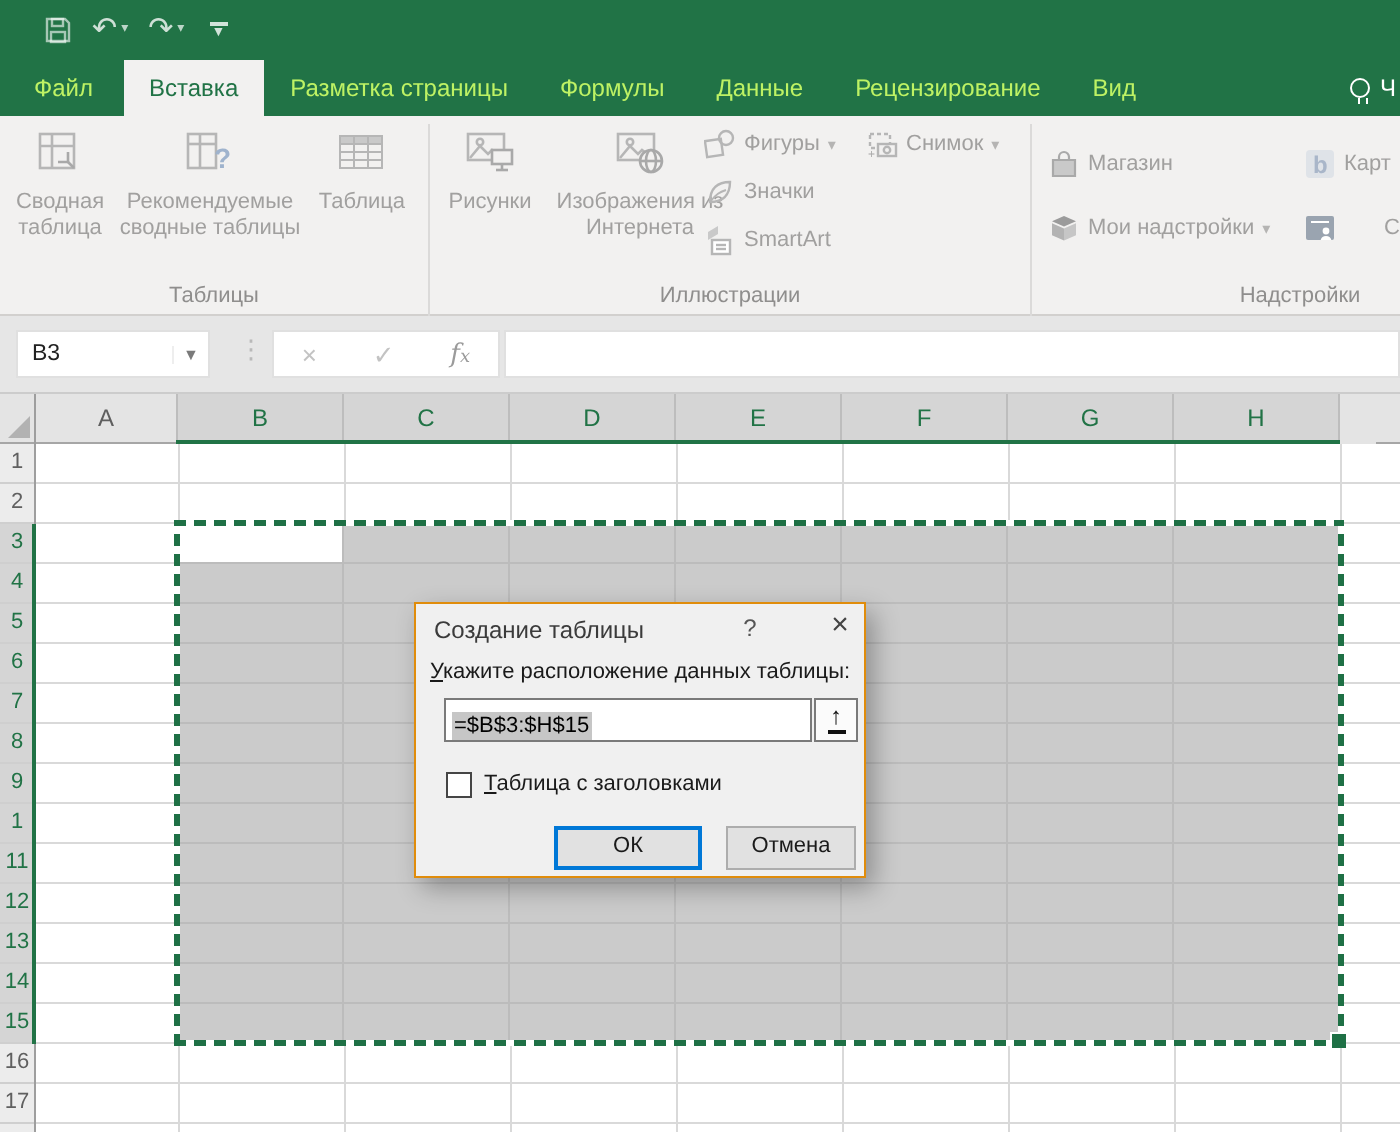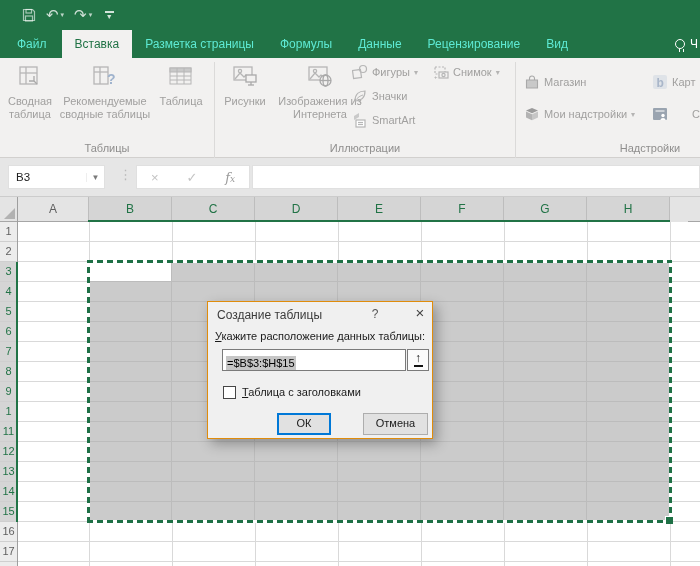--- a/index.html
+++ b/index.html
@@ -12,21 +12,21 @@
   
   .titlebar { position:absolute; left:0; top:0; width:700px; height:30px; background:#217346; }
   .qat { position:absolute; left:22px; top:5px; display:flex; align-items:center; gap:10px; }
   .qat .qbtn { display:flex; align-items:center; color:rgba(255,255,255,.78); font-size:15px; line-height:20px; }
   .qat .caret { font-size:7px; color:rgba(255,255,255,.7); margin-left:2px; }
   .qat-custom { display:flex; flex-direction:column; align-items:center; justify-content:center; width:14px; }
   .qat-custom .bar { width:9px; height:2px; background:rgba(255,255,255,.8); margin-bottom:1px; }
   .qat-custom .tri { font-size:7px; color:rgba(255,255,255,.8); line-height:5px; }
   
   .tabrow { position:absolute; left:0; top:30px; width:700px; height:28px; background:#217346; display:flex; }
-  .tab { color:#5eead4; font-size:12px; line-height:28px; padding:0 13px; white-space:nowrap; cursor:default; }
+  .tab { color:#bef264; font-size:12px; line-height:28px; padding:0 13px; white-space:nowrap; cursor:default; }
   .tab.file { padding:0 15px; margin-left:2px; }
   .tab.active { background:#f2f1f0; color:#217346; }
   .assist { position:absolute; right:2px; top:30px; height:28px; display:flex; align-items:center; gap:5px; color:#fff; font-size:12px; }
   .bulb { width:10px; height:10px; border:1.3px solid #fff; border-radius:50%; position:relative; }
   .bulb::after { content:""; position:absolute; left:2.5px; top:9px; width:3px; height:3px; border-left:1.3px solid #fff; border-right:1.3px solid #fff; }
   
   .ribbon { position:absolute; left:0; top:58px; width:700px; height:100px; background:#f2f1f0; border-bottom:1px solid #d2d0ce; }
   .rsep { position:absolute; top:4px; height:142px; width:1px; background:#dbdad9; top:4px; height:144px; }
   .grp-label { position:absolute; top:84px; font-size:11px; color:#8f8e8d; text-align:center; white-space:nowrap; }
   .bigbtn { position:absolute; top:4px; display:flex; flex-direction:column; align-items:center; }
@@ -85,21 +85,21 @@
   .dlg-prompt { position:absolute; left:7px; top:28px; font-size:11px; color:#1a1a1a; display:inline-block; }
   .u-first::first-letter { text-decoration:underline; }
   .dlg-input { position:absolute; left:14px; top:47px; width:184px; height:22px; background:#fff; border:1px solid #7a7a7a; font-size:11px; color:#000; display:flex; align-items:flex-end; padding-left:3px; }
   .dlg-input .selected-text { background:#c6c6c6; padding:1px 1px; }
   .range-btn { position:absolute; left:199px; top:47px; width:22px; height:22px; background:#fbfbfb; border:1px solid #7a7a7a; display:flex; flex-direction:column; align-items:center; justify-content:center; }
   .range-btn .arrow { font-size:12px; font-weight:bold; color:#111; line-height:11px; }
   .range-btn .bar { width:9px; height:2px; background:#111; margin-top:1px; }
   .dlg-check { position:absolute; left:15px; top:84px; width:13px; height:13px; background:#fff; border:1px solid #454545; }
   .dlg-check-label { position:absolute; left:34px; top:84px; font-size:11px; color:#1a1a1a; display:inline-block; }
   .dlg-btn { position:absolute; top:111px; height:22px; font-size:11px; color:#1a1a1a; background:#e1e1e1; border:1px solid #adadad; text-align:center; line-height:19px; }
-  .dlg-ok { left:69px; width:54px; border:2px solid #0078d7; line-height:17px; }
+  .dlg-ok { left:69px; width:74px; border:2px solid #0078d7; line-height:17px; }
   .dlg-cancel { left:155px; width:65px; }
 </style>
 </head>
 <body>
 
 <div id="app">
 
   <div class="titlebar">
     <div class="qat">
       <span class="qbtn">

